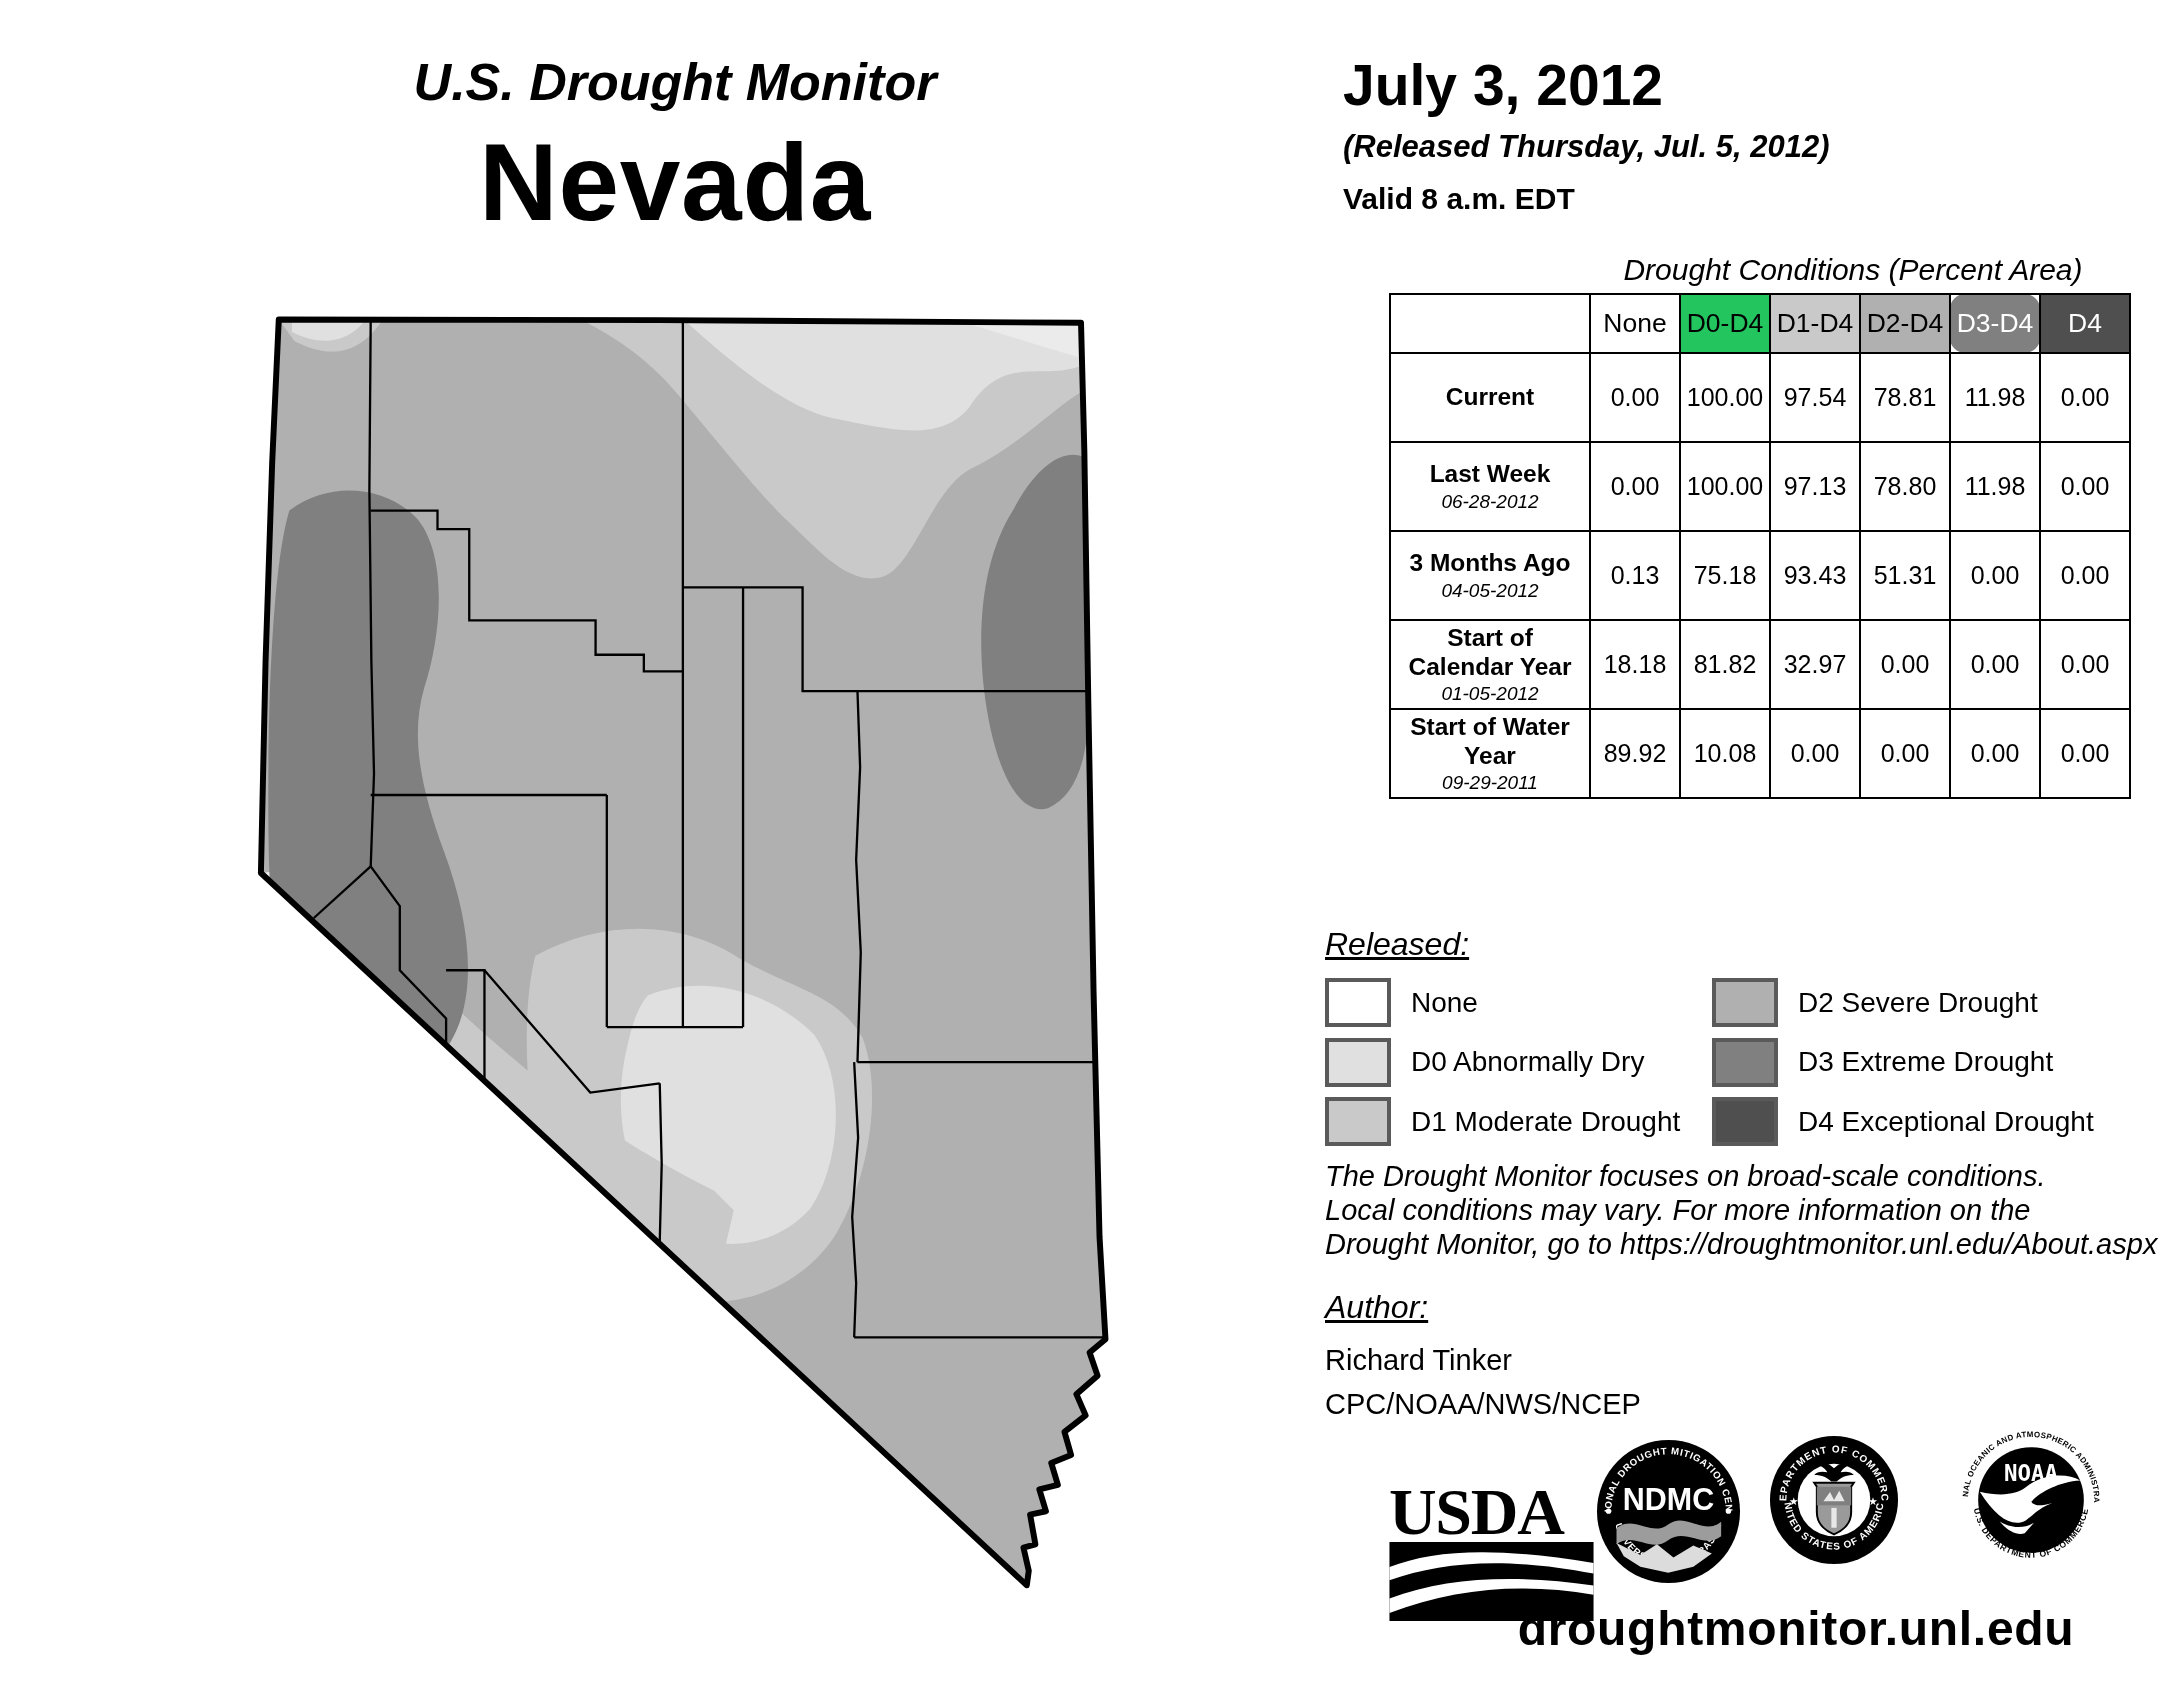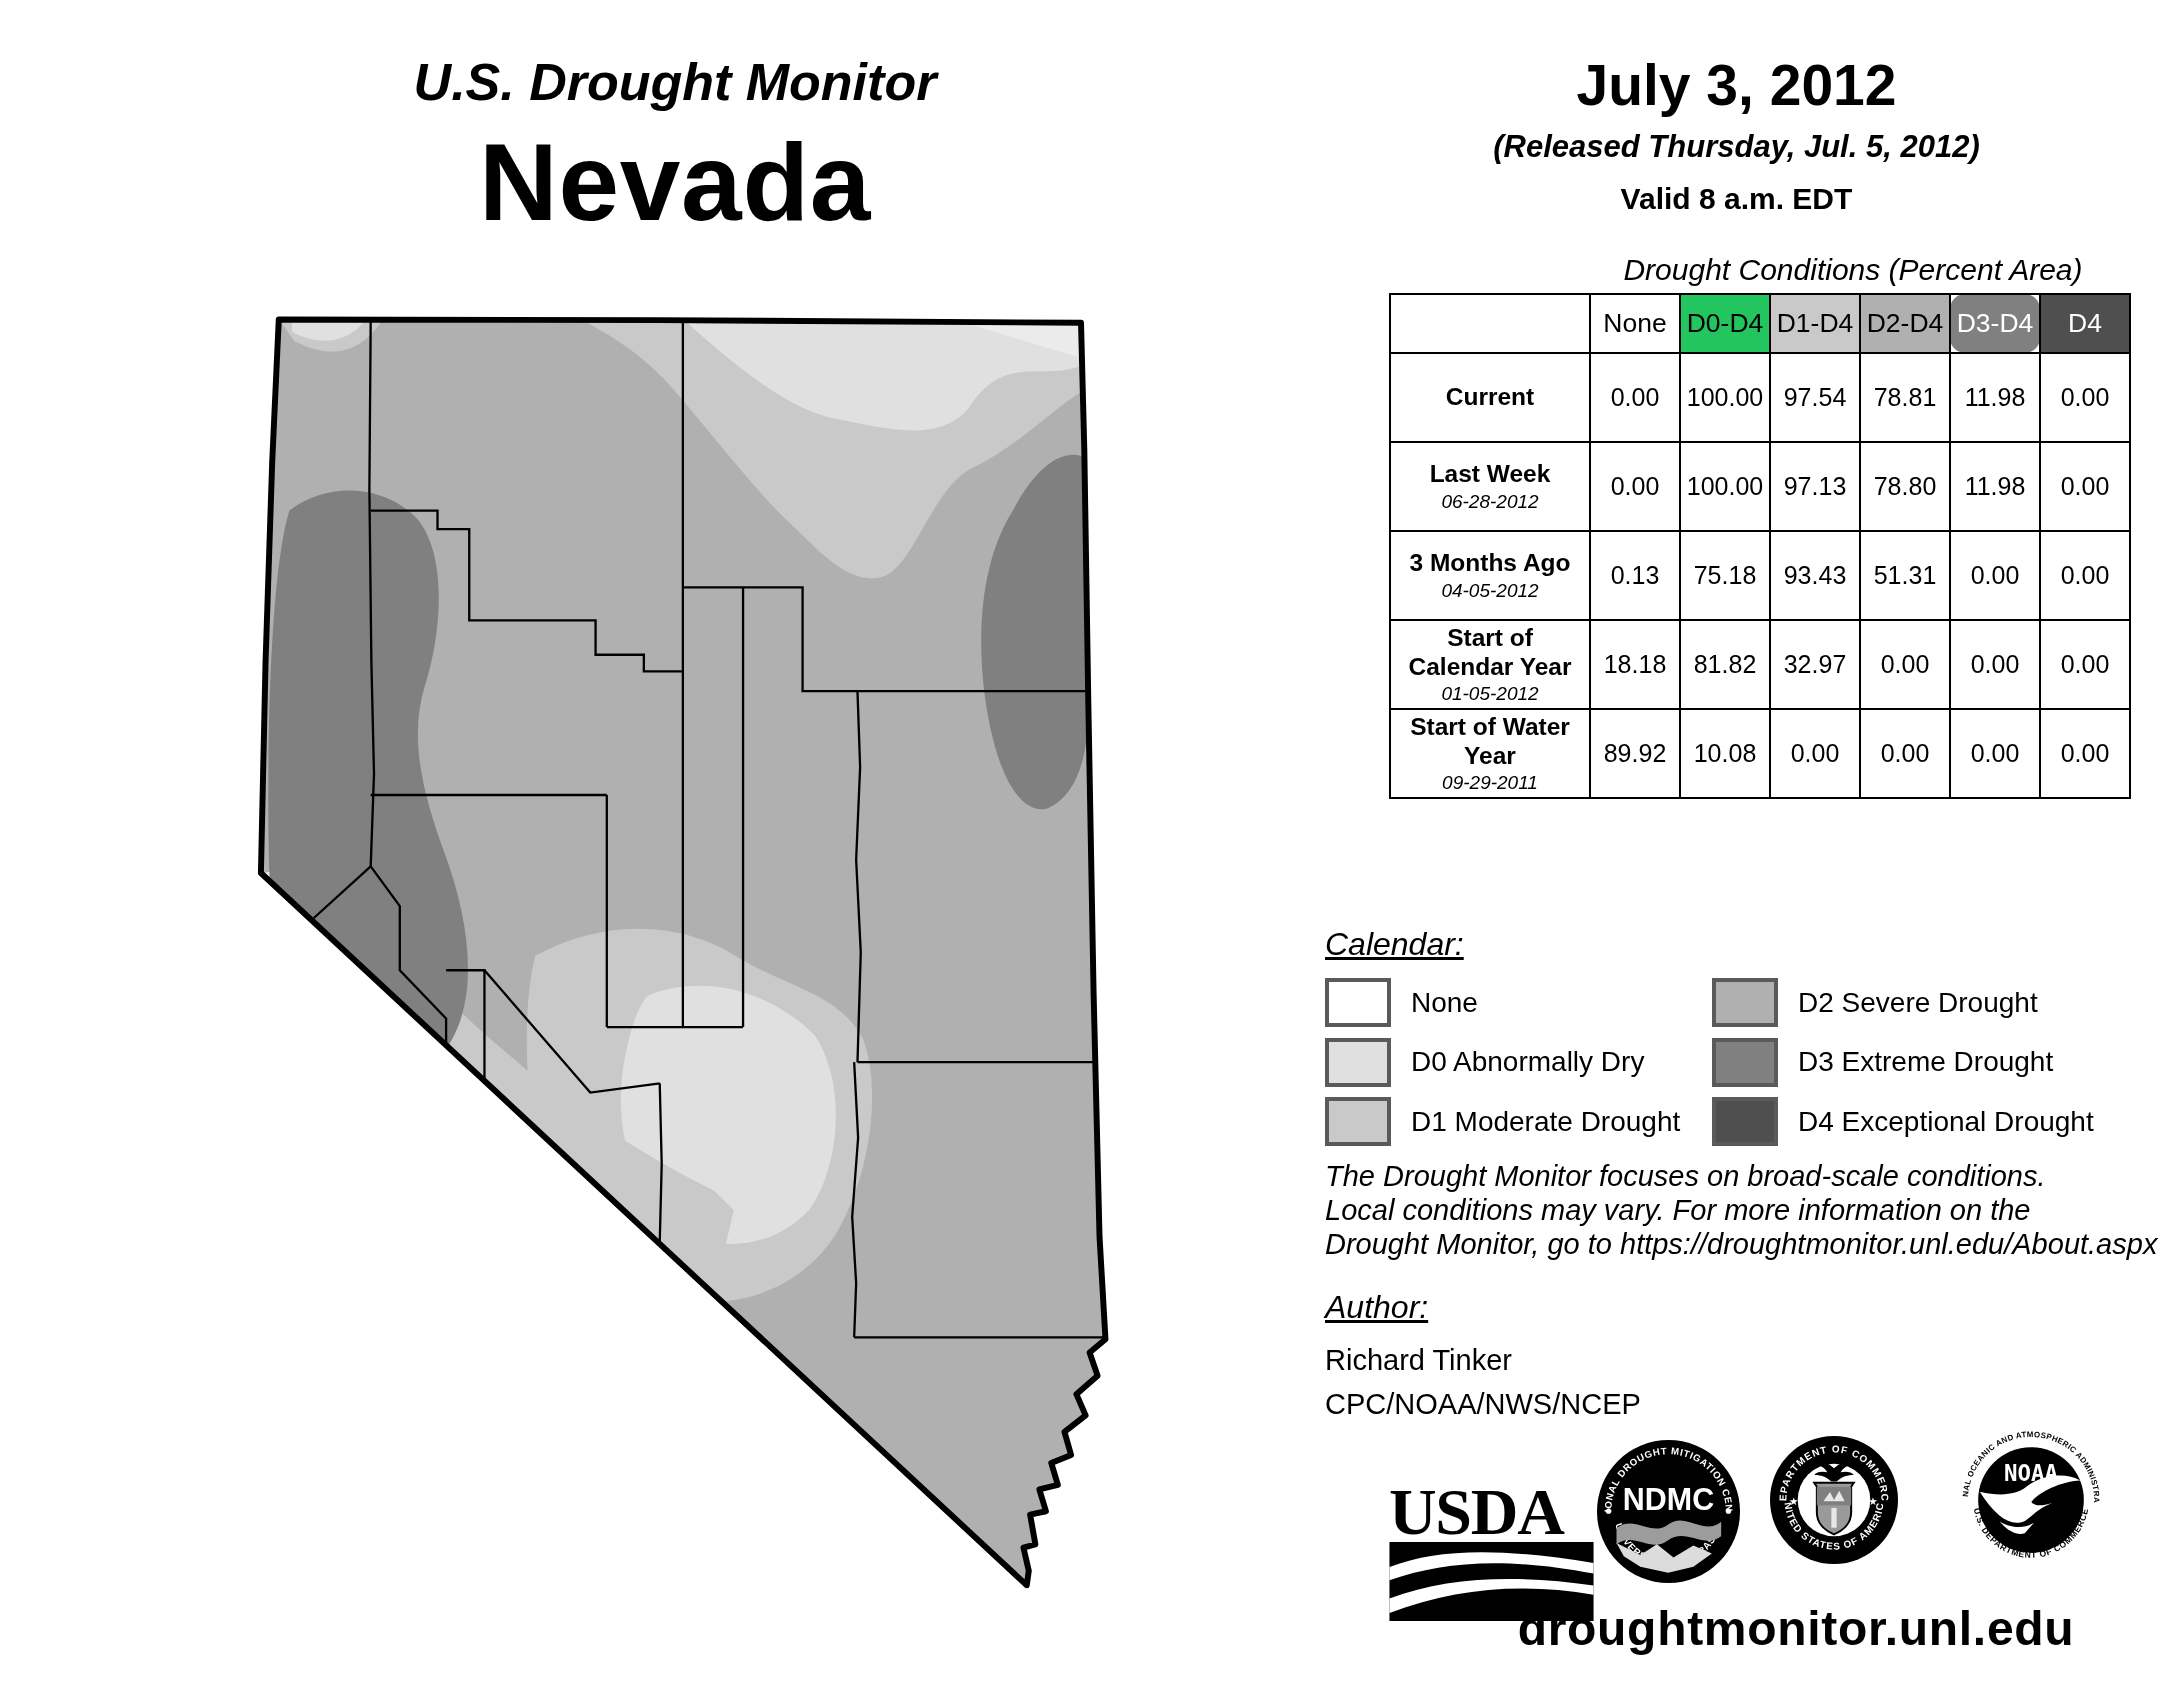--- a/index.html
+++ b/index.html
@@ -5,21 +5,21 @@
   html,body{margin:0;padding:0;}
   body{
     width:2183px;height:1687px;position:relative;background:#ffffff;
     font-family:"Liberation Sans",sans-serif;color:#000;overflow:hidden;
   }
   
   .title-block{position:absolute;left:225px;top:46px;width:900px;text-align:center;}
   .title-line1{font-size:52px;font-weight:bold;font-style:italic;line-height:73px;}
   .title-line2{font-size:109px;font-weight:bold;line-height:116px;margin-top:5.3px;letter-spacing:0.7px;}
   
-  .header-block{position:absolute;left:1343px;top:53px;width:787px;text-align:center;}
+  .header-block{position:absolute;left:1343px;top:53px;width:787px;}
   .hdate{font-size:57px;font-weight:bold;line-height:64px;}
   .hreleased{font-size:31px;font-weight:bold;font-style:italic;margin-top:12px;}
   .hvalid{font-size:30px;font-weight:bold;margin-top:17px;}
   .table-caption{position:absolute;left:1522px;top:253px;width:662px;text-align:center;
     font-size:30px;font-style:italic;}
   
   table.dm{position:absolute;left:1389px;top:293px;border-collapse:collapse;}
   table.dm td{border:2.6px solid #000;text-align:center;vertical-align:middle;padding:0;background:#fff;}
   td.hcell{width:88px;height:57px;font-size:26.5px;}
   td.hblank{border:none;background:transparent;width:198px;}
@@ -218,21 +218,21 @@
     <td class="num">89.92</td>
     <td class="num">10.08</td>
     <td class="num">0.00</td>
     <td class="num">0.00</td>
     <td class="num">0.00</td>
     <td class="num">0.00</td>
   </tr>
   </tbody>
 </table>
 
-<div class="intensity-h">Calendar:</div>
+<div class="intensity-h">Released:</div>
 <div class="legend-grid">
   <div class="leg-item">
     <span class="chip" style="background-color: rgb(255, 255, 255);"></span>
     <span class="leg-label">None</span>
   </div>
   <div class="leg-item">
     <span class="chip" style="background-color: rgb(176, 176, 176);"></span>
     <span class="leg-label">D2 Severe Drought</span>
   </div>
   <div class="leg-item">

